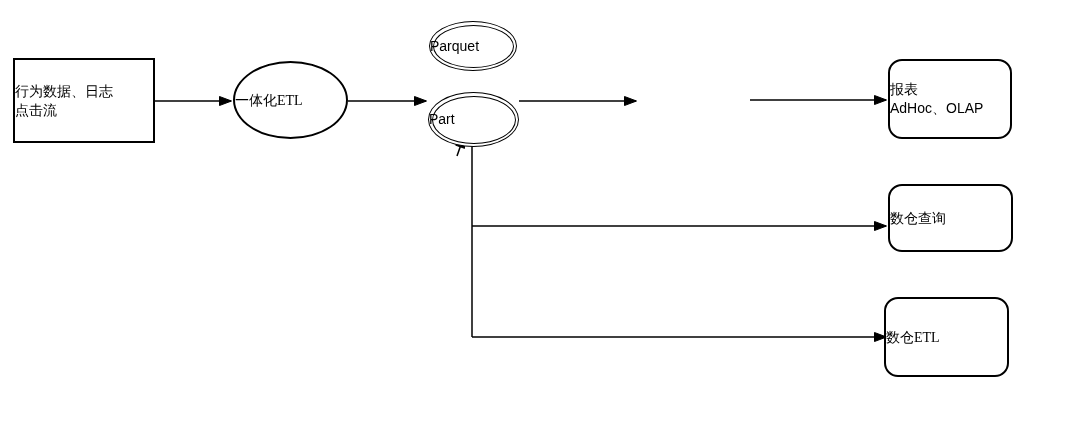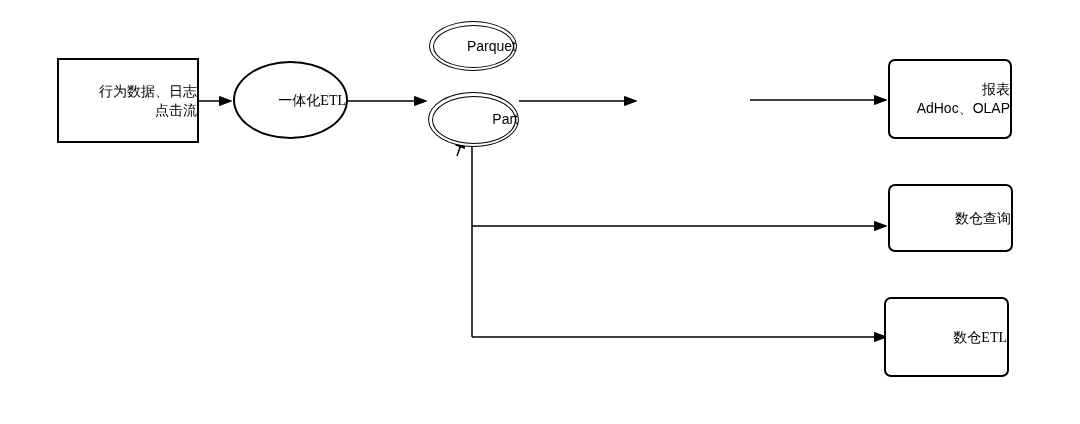--- a/index.html
+++ b/index.html
@@ -17,27 +17,27 @@
     overflow:hidden;
   }
   .edges{position:absolute;left:0;top:0;width:1080px;height:424px;}
   .edge{stroke:var(--stroke);stroke-width:1.5;fill:none;}
   .arrowhead-shape{fill:var(--stroke);stroke:var(--stroke);}
   .node{
     position:absolute;box-sizing:border-box;
     background:var(--fill);
     border:2px solid var(--stroke);
     display:flex;flex-direction:column;
-    align-items:flex-end;justify-content:center;
+    align-items:flex-start;justify-content:center;
     text-align:center;
     font-size:14px;line-height:19px;color:var(--text);
     z-index:2;
   }
   .node .lbl{position:relative;z-index:3;white-space:nowrap;}
-  .rounded{border-radius:7px;}
+  .rounded{border-radius:14px;}
   .ellipse{border-radius:50%;}
   .double{border-width:1.5px;}
   .ring{
     position:absolute;inset:2.5px;
     border:1.5px solid var(--stroke);
     border-radius:50%;
     background:var(--fill);
   }
 </style>
 </head>
@@ -54,21 +54,21 @@
     <path class="edge" d="M155,101 L231,101" marker-end="url(#arrowhead)"></path>
     <path class="edge" d="M348,101 L426,101" marker-end="url(#arrowhead)"></path>
     <path class="edge" d="M519,101 L636,101" marker-end="url(#arrowhead)"></path>
     <path class="edge" d="M750,100 L886,100" marker-end="url(#arrowhead)"></path>
     <path class="edge" d="M472,131 L472,337"></path>
     <path class="edge" d="M472,226 L886,226" marker-end="url(#arrowhead)"></path>
     <path class="edge" d="M472,337 L886,337" marker-end="url(#arrowhead)"></path>
     <path class="edge" d="M457,156 L464,136" marker-end="url(#arrowhead)"></path>
   </svg>
 
-  <div class="node" style="left:13px;top:58px;width:142px;height:85px;margin-left:44px;">
+  <div class="node" style="left:13px;top:58px;width:142px;height:85px;">
     <div class="lbl">行为数据、日志</div>
     <div class="lbl">点击流</div>
   </div>
 
   <div class="node ellipse" style="left:233px;top:61px;width:115px;height:78px;font-family:Liberation Serif, serif;">
     <div class="lbl">一体化ETL</div>
   </div>
 
   <div class="node ellipse double" style="left:429px;top:21px;width:88px;height:50px;">
     <div class="ring"></div>

